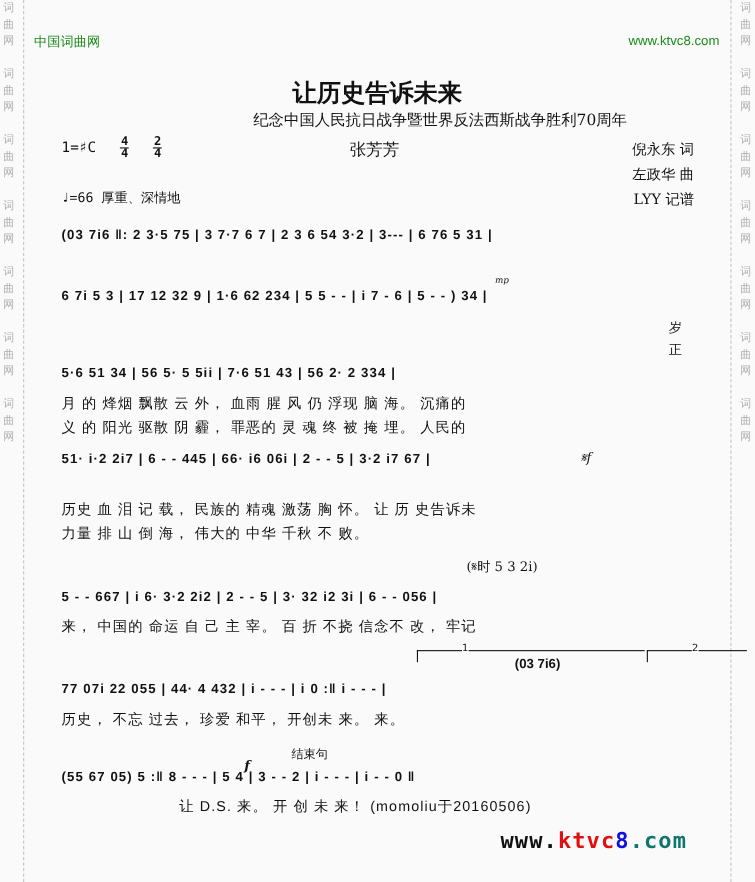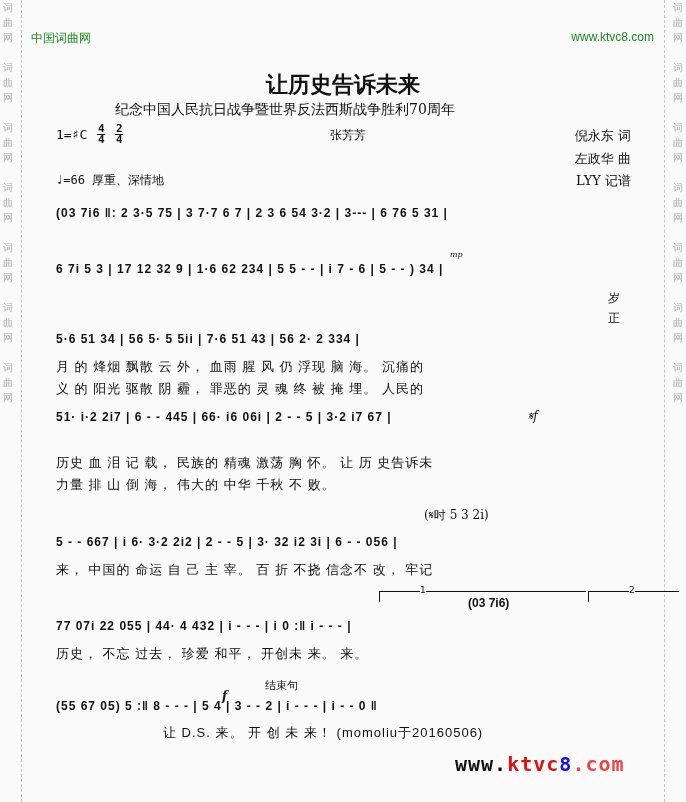--- a/index.html
+++ b/index.html
@@ -9,33 +9,33 @@
           line-height:15px; text-align:center; font-family:"DejaVu Sans", sans-serif; }
   .side.left { left:0; }
   .side.right { right:0; }
   .side .grp { margin-bottom:15px; }
   .vline { position:absolute; top:0; height:802px; border-left:1px dashed #c4c4c4; }
   .vline.left { left:21px; }
   .vline.right { left:664px; }
   .brand-l { position:absolute; left:31px; top:30px; color:#1a8a1a; font-size:12px; }
   .brand-r { position:absolute; right:32px; top:30px; color:#1a8a1a; font-size:12px; font-family:"Liberation Sans", sans-serif; }
   .title { position:absolute; left:0; width:686px; top:70px; text-align:center; font-size:22px; font-weight:bold; }
-  .subtitle { position:absolute; left:0; width:570px; top:101px; text-align:center; font-size:14px; font-family:"DejaVu Serif", serif; }
-  .key { position:absolute; left:56px; top:124px; font-size:13px; font-family:"DejaVu Sans Mono", monospace; display:flex; align-items:center; gap:10px; }
+  .subtitle { position:absolute; left:0; width:570px; top:101px; text-align:right; font-size:14px; font-family:"DejaVu Serif", serif; }
+  .key { position:absolute; left:56px; top:124px; font-size:13px; font-family:"DejaVu Sans Mono", monospace; display:flex; align-items:center; gap:22px; }
   .frac { display:inline-flex; flex-direction:column; align-items:center; font-size:11px; line-height:10px; font-weight:bold; }
   .frac .bar { width:8px; border-top:1px solid #111; }
-  .singer { position:absolute; left:330px; top:127px; font-size:12px; font-family:Liberation Sans, sans-serif; }
+  .singer { position:absolute; left:318px; top:127px; font-size:15px; font-family:Liberation Sans, sans-serif; }
   .credit { position:absolute; right:55px; font-size:13px; font-family:"DejaVu Serif", serif; }
   .tempo { position:absolute; left:56px; top:172px; font-size:12px; font-family:"DejaVu Sans Mono", monospace; }
   .row { position:absolute; left:56px; right:45px; font-family:Liberation Sans, sans-serif; font-weight:bold; font-size:12px; white-space:nowrap; letter-spacing:1px; }
   .lyr { position:absolute; left:56px; right:45px; font-family:Liberation Sans, sans-serif; font-size:13px; white-space:nowrap; letter-spacing:1px; }
   .note-small { position:absolute; font-size:12px; font-family:"DejaVu Serif", serif; }
   .volta { position:absolute; border-top:1px solid #111; border-left:1px solid #111; height:10px; font-size:9px; }
   .footer-logo { position:absolute; left:455px; top:752px; font-family:"DejaVu Sans Mono", monospace; font-size:20px; font-weight:bold; letter-spacing:1px; }
-  .c-black { color:#111; } .c-red { color:#e01010;margin-top:44px; } .c-blue { color:#1010e0; } .c-green { color:#ef4444; }
+  .c-black { color:#111; } .c-red { color:#e01010;margin-top:44px; } .c-blue { color:#1010e0; } .c-green { color:#0f766e; }
 </style>
 </head>
 <body>
 
 <div class="side left" id="wmL">
     <div class="grp">
       <div>词</div>
       <div>曲</div>
       <div>网</div>
     </div>

